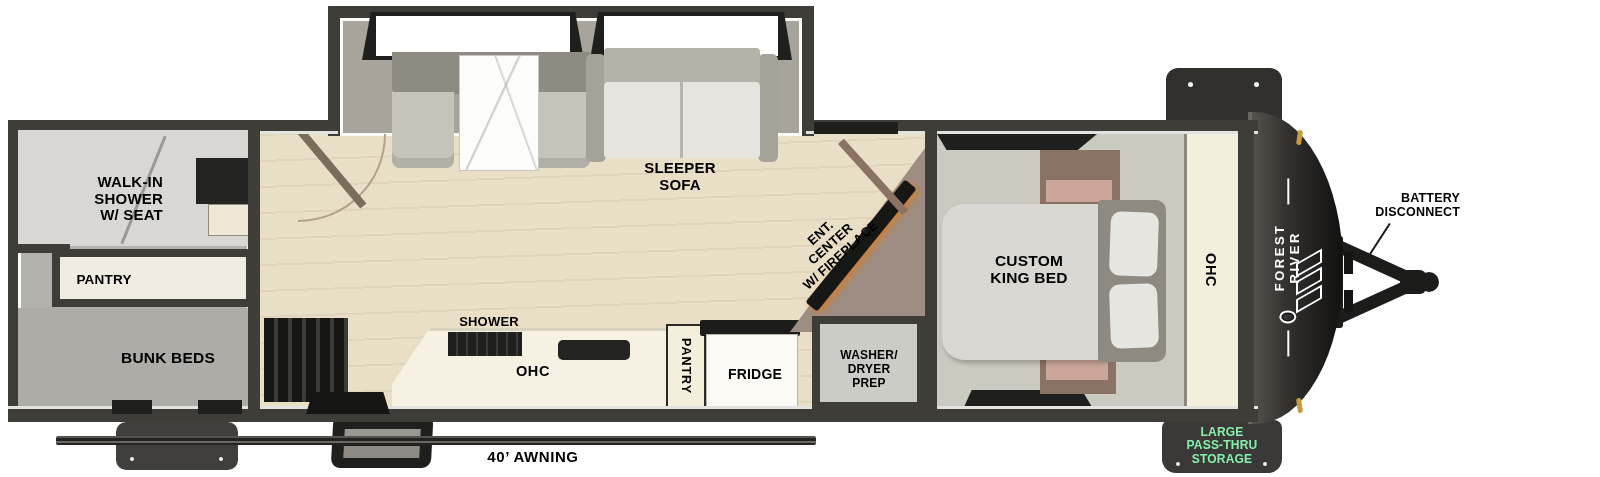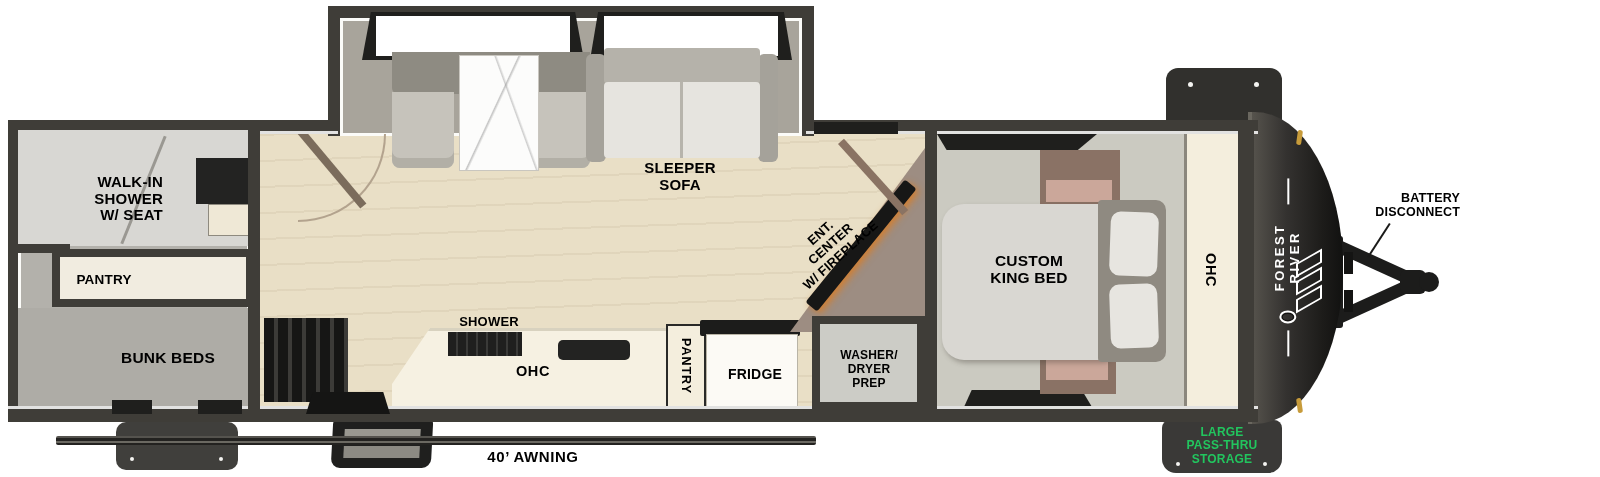--- a/index.html
+++ b/index.html
@@ -20,21 +20,21 @@
 <body>
 
 <div id="canvas">
 
   <div class="abs" style="left:1166px;top:68px;width:116px;height:58px;background:#31302d;border-radius:12px 12px 6px 6px;z-index:0;">
     <span class="dot" style="left:22px;top:14px;"></span>
     <span class="dot" style="left:88px;top:14px;"></span>
   </div>
 
   <div class="abs" style="left:1162px;top:420px;width:120px;height:53px;background:#3a3937;border-radius:8px 8px 14px 14px;z-index:0;">
-    <div class="lbl" style="left:0;top:6px;width:120px;font-size:12px;color:#22c55e;line-height:1.12;">LARGE
+    <div class="lbl" style="left:0;top:6px;width:120px;font-size:12px;color:#86efac;line-height:1.12;">LARGE
 PASS-THRU
 STORAGE</div>
     <span class="dot" style="left:14px;top:42px;width:4px;height:4px;"></span>
     <span class="dot" style="left:101px;top:42px;width:4px;height:4px;"></span>
   </div>
 
   <div class="abs" style="left:116px;top:422px;width:122px;height:48px;background:#403f3c;border-radius:10px;z-index:0;">
     <span class="dot" style="left:14px;top:35px;width:4px;height:4px;"></span>
     <span class="dot" style="left:103px;top:35px;width:4px;height:4px;"></span>
   </div>

